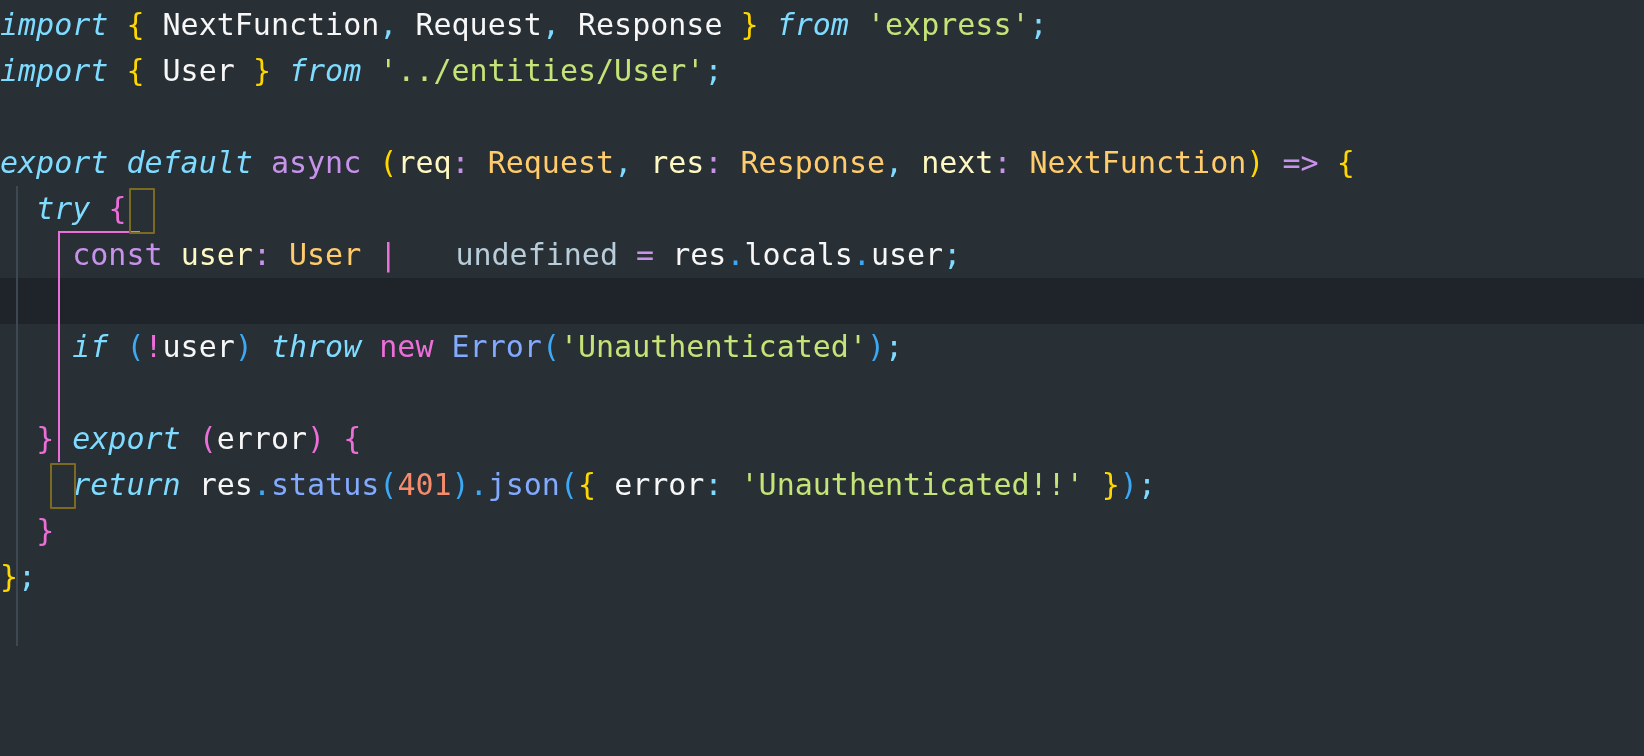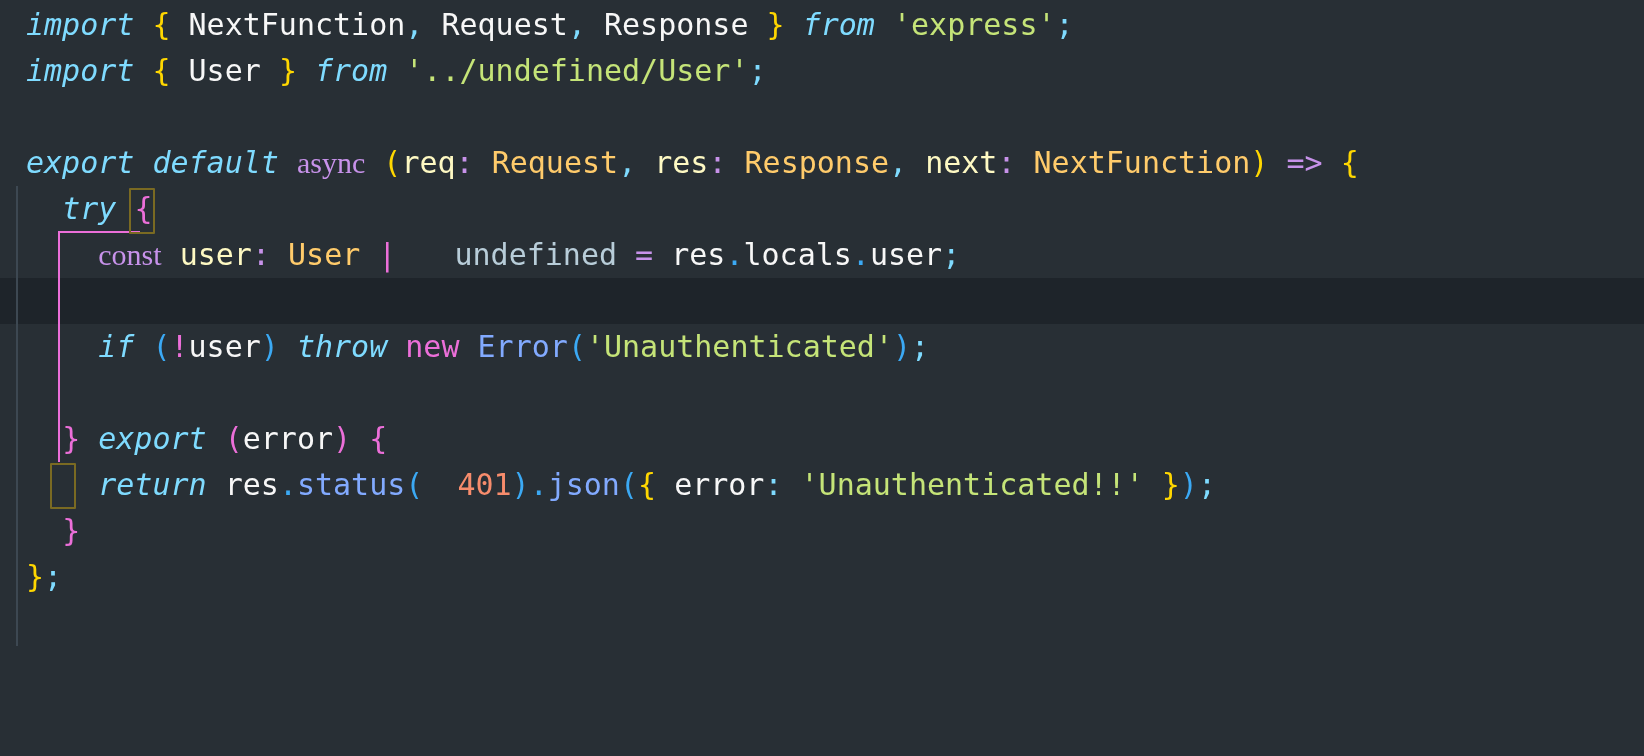--- a/index.html
+++ b/index.html
@@ -24,21 +24,21 @@
   .code-area {
     position: absolute;
     left: 0; top: 0; right: 0; bottom: 0;
     padding: 2px 0 0 0;
   }
   .line {
     position: relative;
     height: 46px;
     line-height: 46px;
     white-space: pre;
-    padding-left: 26px;
+    padding-left: 0;
     box-sizing: border-box;
   }
   .line.active {
     background: #1e242a;
   }
   .line.active::before{
     content:"";
     position:absolute;
     left:-14px; top:0;
     width:14px; height:100%;
@@ -64,47 +64,47 @@
   .bracket-box {
     position: absolute;
     border: 2px solid #7a6a22;
     border-radius: 1px;
     z-index: 4;
     pointer-events: none;
   }
 
   
   .kw      { color: #7fdbff; font-style: italic; }   
-  .storage { color: #c792ea; font-family: Liberation Serif, serif; }                        
+  .storage { color: #c792ea; }                        
   .curly   { color: #ffd700; }                        
   .paren   { color: #ffd700; }
   .punct   { color: #7fdbff; }                        
   .plain   { color: #f7f7f7; }                        
   .str     { color: #c5e478; }                        
   .type    { color: #ffcb6b; }                        
   .param   { color: #fef9c3; }                        
   .colon   { color: #c792ea; }
   .op      { color: #c792ea; }                        
   .pipe    { color: #ec6fd9; }
   .undef   { color: #b8cdd9; margin-left: 40px; }
   .dot     { color: #3ba9f4; }
   .fn      { color: #82aaff; }                        
   .bparen  { color: #3ba9f4; }                        
   .pparen  { color: #ec6fd9; }                        
-  .num     { color: #f78c6c; margin-left: 34px; }
+  .num     { color: #f78c6c; }
   .brace-p { color: #ec6fd9; }
 </style>
 </head>
 <body>
 
 <div id="editor">
 
   <div class="code-area">
       <div class="line"><span class="kw">import</span><span class="plain"> </span><span class="curly">{</span><span class="plain"> </span><span class="plain">NextFunction</span><span class="punct">,</span><span class="plain"> </span><span class="plain">Request</span><span class="punct">,</span><span class="plain"> </span><span class="plain">Response</span><span class="plain"> </span><span class="curly">}</span><span class="plain"> </span><span class="kw">from</span><span class="plain"> </span><span class="str">'express'</span><span class="punct">;</span></div>
-      <div class="line"><span class="kw">import</span><span class="plain"> </span><span class="curly">{</span><span class="plain"> </span><span class="plain">User</span><span class="plain"> </span><span class="curly">}</span><span class="plain"> </span><span class="kw">from</span><span class="plain"> </span><span class="str">'../undefined/User'</span><span class="punct">;</span></div>
+      <div class="line"><span class="kw">import</span><span class="plain"> </span><span class="curly">{</span><span class="plain"> </span><span class="plain">User</span><span class="plain"> </span><span class="curly">}</span><span class="plain"> </span><span class="kw">from</span><span class="plain"> </span><span class="str">'../entities/User'</span><span class="punct">;</span></div>
       <div class="line">&nbsp;</div>
       <div class="line"><span class="kw">export</span><span class="plain"> </span><span class="kw">default</span><span class="plain"> </span><span class="storage">async</span><span class="plain"> </span><span class="paren">(</span><span class="param">req</span><span class="colon">:</span><span class="plain"> </span><span class="type">Request</span><span class="punct">,</span><span class="plain"> </span><span class="param">res</span><span class="colon">:</span><span class="plain"> </span><span class="type">Response</span><span class="punct">,</span><span class="plain"> </span><span class="param">next</span><span class="colon">:</span><span class="plain"> </span><span class="type">NextFunction</span><span class="paren">)</span><span class="plain"> </span><span class="op">=&gt;</span><span class="plain"> </span><span class="curly">{</span></div>
       <div class="line"><span class="plain">  </span><span class="kw">try</span><span class="plain"> </span><span class="brace-p">{</span></div>
       <div class="line"><span class="plain">    </span><span class="storage">const</span><span class="plain"> </span><span class="param">user</span><span class="colon">:</span><span class="plain"> </span><span class="type">User</span><span class="plain"> </span><span class="pipe">|</span><span class="plain"> </span><span class="undef">undefined</span><span class="plain"> </span><span class="op">=</span><span class="plain"> </span><span class="plain">res</span><span class="dot">.</span><span class="plain">locals</span><span class="dot">.</span><span class="plain">user</span><span class="punct">;</span></div>
       <div class="line active">&nbsp;</div>
       <div class="line"><span class="plain">    </span><span class="kw">if</span><span class="plain"> </span><span class="bparen">(</span><span class="pparen">!</span><span class="plain">user</span><span class="bparen">)</span><span class="plain"> </span><span class="kw">throw</span><span class="plain"> </span><span class="brace-p">new</span><span class="plain"> </span><span class="fn">Error</span><span class="bparen">(</span><span class="str">'Unauthenticated'</span><span class="bparen">)</span><span class="punct">;</span></div>
       <div class="line">&nbsp;</div>
       <div class="line"><span class="plain">  </span><span class="brace-p">}</span><span class="plain"> </span><span class="kw">export</span><span class="plain"> </span><span class="pparen">(</span><span class="plain">error</span><span class="pparen">)</span><span class="plain"> </span><span class="pparen">{</span></div>
       <div class="line"><span class="plain">    </span><span class="kw">return</span><span class="plain"> </span><span class="plain">res</span><span class="dot">.</span><span class="fn">status</span><span class="bparen">(</span><span class="num">401</span><span class="bparen">)</span><span class="dot">.</span><span class="fn">json</span><span class="bparen">(</span><span class="curly">{</span><span class="plain"> </span><span class="plain">error</span><span class="punct">:</span><span class="plain"> </span><span class="str">'Unauthenticated!!'</span><span class="plain"> </span><span class="curly">}</span><span class="bparen">)</span><span class="punct">;</span></div>
       <div class="line"><span class="plain">  </span><span class="pparen">}</span></div>

